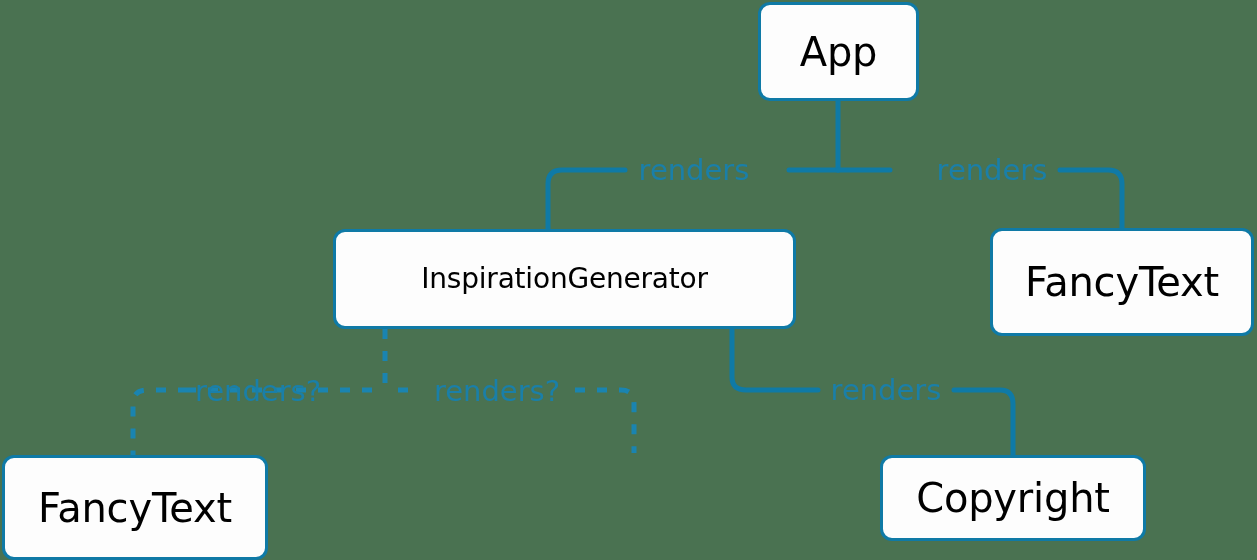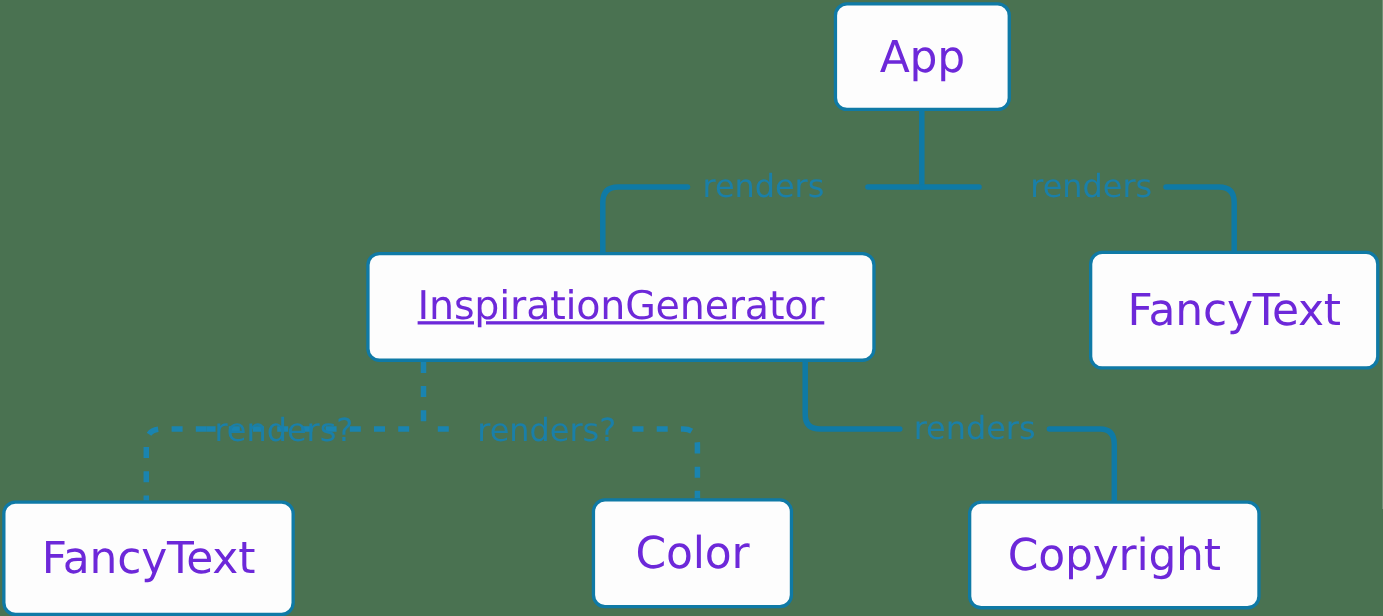--- a/index.html
+++ b/index.html
@@ -33,42 +33,42 @@
     border-radius: 12px;
     display: flex;
     align-items: center;
     justify-content: center;
     color: #15739b;
     font-family: "DejaVu Sans", sans-serif;
     letter-spacing: -0.2px;
     z-index: 3;
   }
   .node-label {
-    color: #6d28d9;
+    color: #000000;
     font-weight: 400;
     line-height: 1;
     white-space: nowrap;
   }
   
   #node-app        { left: 758px;  top: 2px;   width: 161px; height: 99px;  }
   #node-app .node-label { font-size: 40px; }
 
   #node-inspiration { left: 333px; top: 229px; width: 463px; height: 100px; }
-  #node-inspiration .node-label { font-size: 36px; text-decoration: underline; }
+  #node-inspiration .node-label { font-size: 28px; }
 
   #node-fancytext-right { left: 990px; top: 228px; width: 264px; height: 108px; }
   #node-fancytext-right .node-label { font-size: 40px; }
 
   #node-fancytext-bottom { left: 2px;  top: 455px; width: 266px; height: 105px; border-bottom-left-radius: 12px; }
   #node-fancytext-bottom .node-label { font-size: 40px; }
 
   #node-color      { left: 538px; top: 453px; width: 183px; height: 100px; }
   #node-color .node-label { font-size: 40px; }
 
-  #node-copyright  { left: 880px; top: 455px; width: 266px; height: 99px; }
+  #node-copyright  { left: 880px; top: 455px; width: 266px; height: 86px; }
   #node-copyright .node-label { font-size: 40px; }
 
   .edge-label {
     position: absolute;
     color: #1a7fa8;
     font-family: "DejaVu Sans", sans-serif;
     font-size: 29px;
     font-weight: 400;
     line-height: 1;
     white-space: nowrap;
@@ -112,23 +112,20 @@
   </div>
 
   <div class="node" id="node-fancytext-right">
     <span class="node-label">FancyText</span>
   </div>
 
   <div class="node" id="node-fancytext-bottom">
     <span class="node-label">FancyText</span>
   </div>
 
-  <div class="node" id="node-color">
-    <span class="node-label">Color</span>
-  </div>
 
   <div class="node" id="node-copyright">
     <span class="node-label">Copyright</span>
   </div>
 
   <div class="edge-label" style="left:694px; top:170px;">renders</div>
 
   <div class="edge-label" style="left:992px; top:170px;">renders</div>
 
   <div class="edge-label" style="left:258px; top:391px;">renders?</div>

